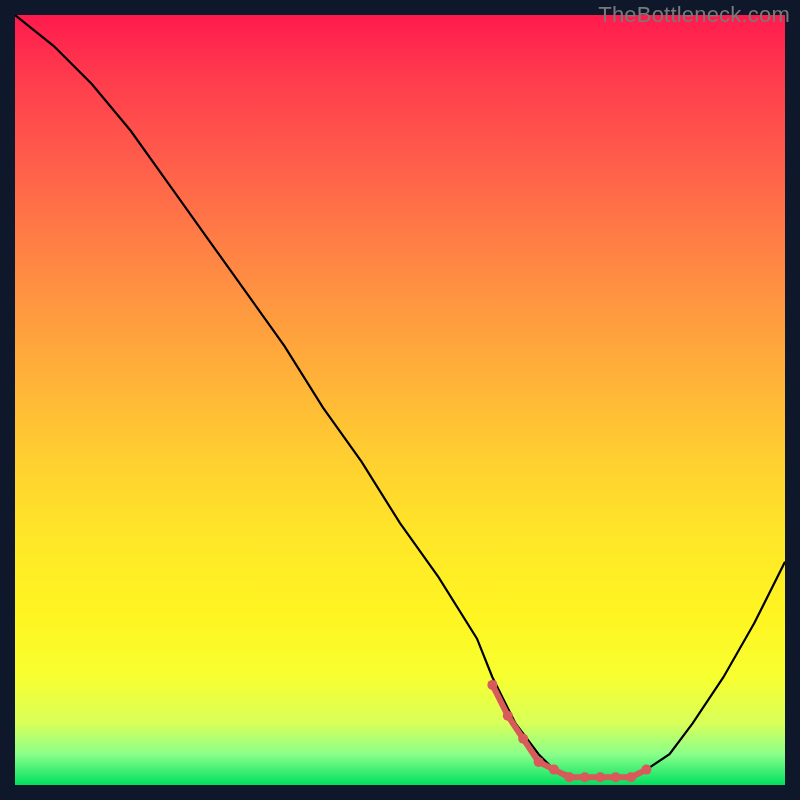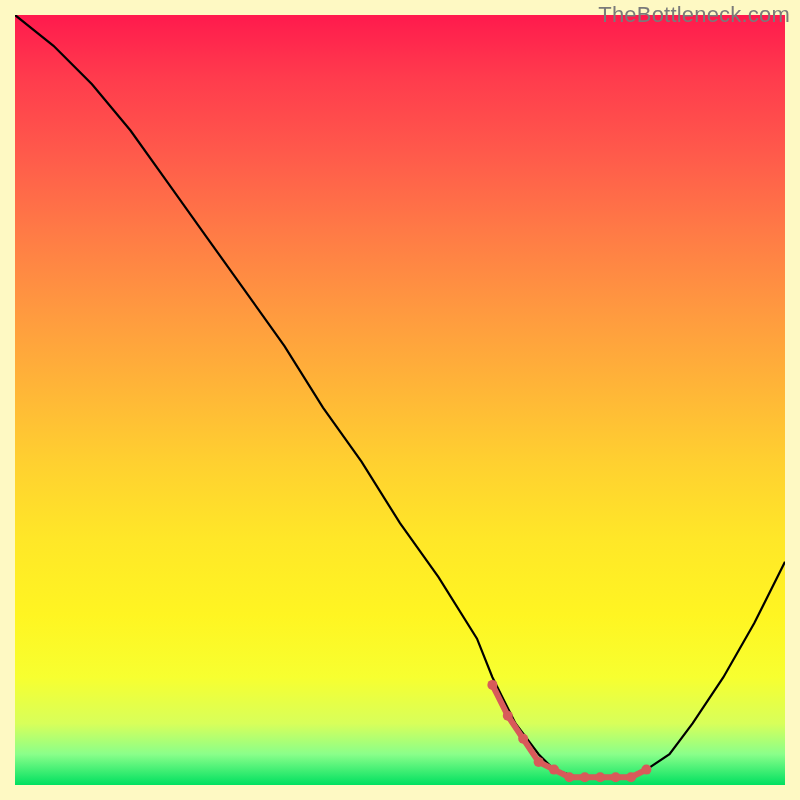--- a/index.html
+++ b/index.html
@@ -1,21 +1,21 @@
 <!DOCTYPE html>
 <html><head>
 <meta charset="utf-8">
 <style>
   * { margin: 0; padding: 0; box-sizing: border-box; }
   html, body { width: 800px; height: 800px; overflow: hidden; background: #fff; }
   .chart-container {
     position: relative;
     width: 800px;
     height: 800px;
-    background: #fef9c3;
+    background: #0f172a;
   }
   .plot-area {
     position: absolute;
     left: 15px;
     top: 15px;
     width: 770px;
     height: 770px;
     overflow: hidden;
   }
   .gradient-bg {

